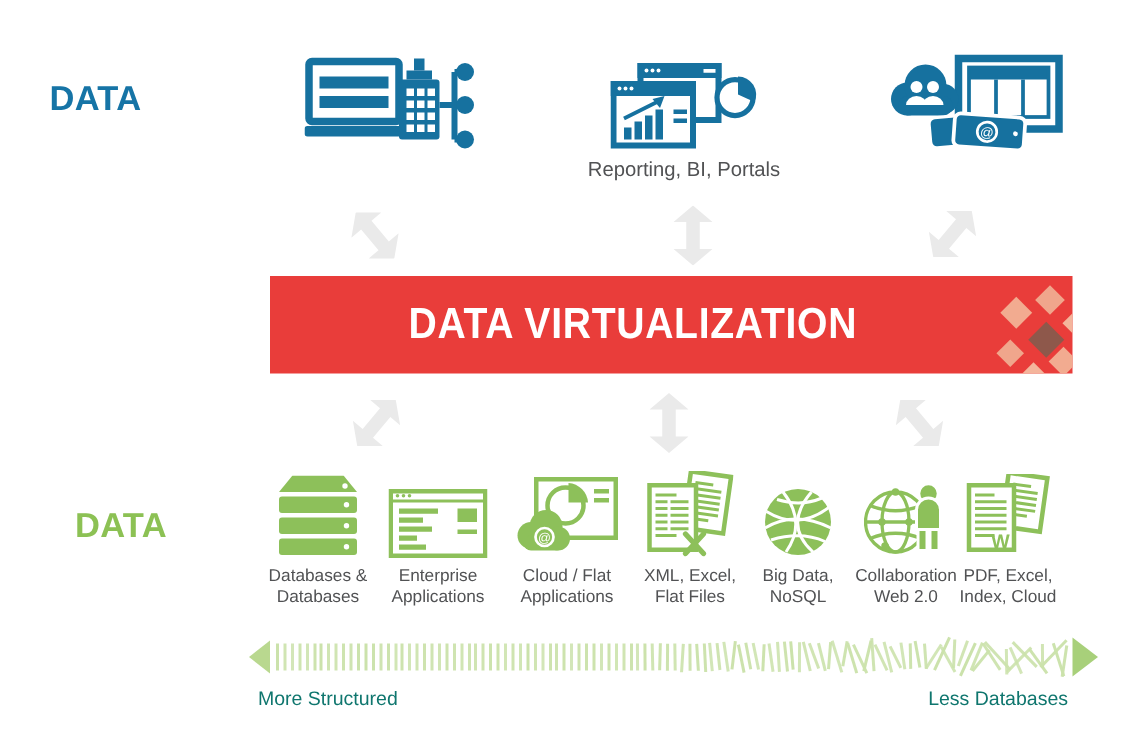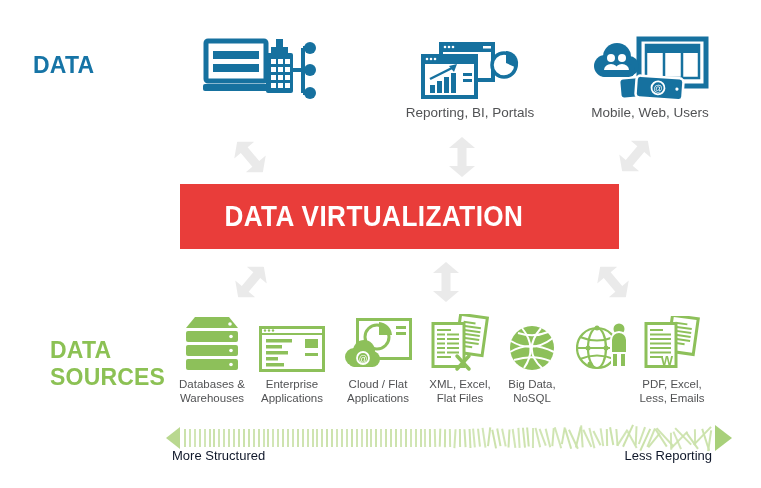--- a/index.html
+++ b/index.html
@@ -20,35 +20,35 @@
   .source-item{position:absolute;top:314px;width:96px;display:flex;flex-direction:column;align-items:center;}
   .source-item .icon-box{height:58px;display:flex;align-items:flex-end;justify-content:center;}
   .source-item .item-label{margin-top:6px;font-size:11.5px;line-height:13.5px;color:#515254;text-align:center;white-space:nowrap;}
 
   
   .xarrow{position:absolute;width:26px;height:40px;}
   .rot-l{transform:rotate(-40deg);}
   .rot-r{transform:rotate(40deg);}
 
   
-  .banner{position:absolute;left:180px;top:184px;width:439px;height:65px;background:#e93d3a;
+  .banner{position:absolute;left:180px;top:184px;width:535px;height:65px;background:#e93d3a;
           overflow:hidden;display:flex;align-items:center;justify-content:center;}
   .banner-title{color:#fff;font-size:29px;font-weight:bold;letter-spacing:.5px;transform:scaleX(.9);
                 padding-right:56px;white-space:nowrap;}
   .dm{position:absolute;transform:rotate(45deg);}
 
   
   .scale{position:absolute;left:166px;top:424px;width:566px;height:28px;display:flex;align-items:center;}
   .tri-left{width:0;height:0;border-top:11px solid transparent;border-bottom:11px solid transparent;
             border-right:14px solid #b9d88f;}
   .tri-right{width:0;height:0;border-top:13px solid transparent;border-bottom:13px solid transparent;
              border-left:17px solid #a8d07a;}
   .ticks{flex:1;height:28px;margin:0 4px;display:flex;align-items:center;justify-content:space-between;}
   .ticks i{display:block;width:2px;background:#cbe2ab;flex:0 0 auto;}
-  .scale-label{position:absolute;top:448px;font-size:13px;color:#0f172a;}
+  .scale-label{position:absolute;top:458px;font-size:13px;color:#0f766e;}
   .scale-label.left{left:172px;}
   .scale-label.right{right:49px;}
 </style>
 </head>
 <body>
 
 <div id="stage">
 
   <div class="layer-heading heading-consumers">
     <div>DATA</div>
@@ -79,21 +79,21 @@
             <rect x="82" y="45" width="5" height="5"></rect>
         </g>
         <path d="M90,32 h10 M100,10 v45 M100,10 h6 M100,32 h6 M100,55 h6" stroke="#16719f" stroke-width="4" fill="none"></path>
         <circle cx="107" cy="10" r="6" fill="#16719f"></circle>
         <circle cx="107" cy="32" r="6" fill="#16719f"></circle>
         <circle cx="107" cy="55" r="6" fill="#16719f"></circle>
       </svg>
     </div>
   </div>
 
-  <div class="consumer-item" style="left:370px;">
+  <div class="consumer-item" style="left:356px;">
     <div class="icon-box">
       <svg viewBox="0 0 98 58" width="98" height="58">
         <rect x="20" y="2" width="52" height="36" fill="#fff" stroke="#16719f" stroke-width="4"></rect>
         <rect x="18" y="0" width="56" height="10" fill="#16719f"></rect>
         <circle cx="24" cy="5" r="1.3" fill="#fff"></circle>
           <circle cx="28" cy="5" r="1.3" fill="#fff"></circle>
           <circle cx="32" cy="5" r="1.3" fill="#fff"></circle>
         <rect x="62" y="4" width="8" height="2.5" fill="#fff"></rect>
         <circle cx="83" cy="23" r="12" fill="#fff" stroke="#16719f" stroke-width="3.5"></circle>
         <path d="M85,21 L85,9 A12,12 0 0 1 96,26 Z" fill="#16719f"></path>
@@ -138,21 +138,20 @@
           <rect x="29" y="41" width="42" height="20" rx="4" fill="#16719f" stroke="#fff" stroke-width="2"></rect>
         </g>
         <g transform="rotate(4 69 52)">
           <rect x="45" y="41" width="47" height="22" rx="4" fill="#16719f" stroke="#fff" stroke-width="2.5"></rect>
           <circle cx="67" cy="52" r="6.5" fill="none" stroke="#fff" stroke-width="1.8"></circle>
           <text x="67" y="55.5" text-anchor="middle" font-size="9" fill="#fff" font-family="Liberation Sans, sans-serif">@</text>
           <circle cx="86" cy="52" r="1.6" fill="#fff"></circle>
         </g>
       </svg>
     </div>
-    <div class="item-label">Mobile, Web, Users</div>
   </div>
 
   <div class="xarrow rot-l" style="left:237px;top:137px;">
     <svg viewBox="0 0 26 40" width="26" height="40">
         <polygon points="13,0 26,11 17.5,11 17.5,29 26,29 13,40 0,29 8.5,29 8.5,11 0,11" fill="#eaeaea"></polygon>
       </svg>
   </div>
   <div class="xarrow" style="left:449px;top:137px;">
     <svg viewBox="0 0 26 40" width="26" height="40">
         <polygon points="13,0 26,11 17.5,11 17.5,29 26,29 13,40 0,29 8.5,29 8.5,11 0,11" fill="#eaeaea"></polygon>
@@ -188,39 +187,38 @@
       </svg>
   </div>
   <div class="xarrow rot-l" style="left:600px;top:262px;">
     <svg viewBox="0 0 26 40" width="26" height="40">
         <polygon points="13,0 26,11 17.5,11 17.5,29 26,29 13,40 0,29 8.5,29 8.5,11 0,11" fill="#eaeaea"></polygon>
       </svg>
   </div>
 
   <div class="layer-heading heading-sources">
     <div>DATA</div>
-    <div>SOURCES</div>
   </div>
 
   <div class="source-item" style="left:164px;">
     <div class="icon-box">
       <svg viewBox="0 0 52 55" width="52" height="55">
         <path d="M9,0 h34 l9,11 h-52 z" fill="#8dc05a"></path>
         <rect x="0" y="14" width="52" height="11" rx="2" fill="#8dc05a"></rect>
         <rect x="0" y="28" width="52" height="11" rx="2" fill="#8dc05a"></rect>
         <rect x="0" y="42" width="52" height="11" rx="2" fill="#8dc05a"></rect>
         <circle cx="44" cy="7" r="1.8" fill="#fff"></circle>
         <circle cx="45" cy="19.5" r="1.8" fill="#fff"></circle>
         <circle cx="45" cy="33.5" r="1.8" fill="#fff"></circle>
         <circle cx="45" cy="47.5" r="1.8" fill="#fff"></circle>
       </svg>
     </div>
     <div class="item-label">
       <div>Databases &amp;</div>
-      <div>Warehouses</div>
+      <div>Databases</div>
     </div>
   </div>
 
   <div class="source-item" style="left:244px;">
     <div class="icon-box">
       <svg viewBox="0 0 66 46" width="66" height="46">
         <rect x="1.5" y="1.5" width="63" height="43" fill="#fff" stroke="#8dc05a" stroke-width="3"></rect>
         <path d="M2,8 h62" stroke="#8dc05a" stroke-width="2"></path>
         <circle cx="6" cy="4.5" r="1.2" fill="#8dc05a"></circle>
           <circle cx="10" cy="4.5" r="1.2" fill="#8dc05a"></circle>
@@ -321,37 +319,41 @@
           <circle cx="14" cy="44" r="2.5"></circle>
         </g>
         <g fill="#8dc05a" stroke="#fff" stroke-width="2">
           <circle cx="43" cy="9" r="6.5"></circle>
           <path d="M35,20 a8,8 0 0 1 16,0 l0,13 h-16 z"></path>
           <rect x="36" y="33" width="6" height="14"></rect>
           <rect x="44" y="33" width="6" height="14"></rect>
         </g>
       </svg>
     </div>
+    <div class="item-label">
+      <div>Collaboration</div>
+      <div>Web 2.0</div>
+    </div>
   </div>
 
   <div class="source-item" style="left:624px;">
     <div class="icon-box">
       <svg viewBox="0 0 56 56" width="56" height="56">
         <g transform="rotate(8 40 18)">
           <rect x="26" y="1" width="26" height="36" fill="#fff" stroke="#8dc05a" stroke-width="3"></rect>
           <path d="M30,8 h12 M30,12 h17 M30,16 h17 M30,20 h17 M30,24 h17 M30,28 h12" stroke="#8dc05a" stroke-width="2" fill="none"></path>
         </g>
         <rect x="2" y="7.5" width="30" height="43" fill="#fff" stroke="#8dc05a" stroke-width="3"></rect>
         <path d="M6,14 h13 M6,18.5 h21 M6,23 h21 M6,27.5 h21 M6,32 h21 M6,36.5 h21 M6,41 h13" stroke="#8dc05a" stroke-width="2" fill="none"></path>
         <text x="23" y="49" font-size="13" font-weight="bold" fill="#8dc05a" text-anchor="middle" font-family="Liberation Sans, sans-serif">W</text>
       </svg>
     </div>
     <div class="item-label">
       <div>PDF, Excel,</div>
-      <div>Less, Emails</div>
+      <div>Index, Cloud</div>
     </div>
   </div>
 
   <div class="scale">
     <div class="tri-left"></div>
     <div class="ticks">
         <i style="height: 18px; transform: rotate(0deg) translateY(0px); opacity: 1;"></i>
         <i style="height: 18px; transform: rotate(0deg) translateY(0px); opacity: 0.91;"></i>
         <i style="height: 18px; transform: rotate(0deg) translateY(0px); opacity: 0.85;"></i>
         <i style="height: 18px; transform: rotate(0deg) translateY(0px); opacity: 0.94;"></i>
@@ -456,15 +458,15 @@
         <i style="height: 22.5px; transform: rotate(-44.1deg) translateY(-2.9px); opacity: 0.93;"></i>
         <i style="height: 19.6px; transform: rotate(-35.8deg) translateY(3.5px); opacity: 0.96;"></i>
         <i style="height: 15.7px; transform: rotate(-0.3deg) translateY(-0.7px); opacity: 0.89;"></i>
         <i style="height: 24.7px; transform: rotate(43.8deg) translateY(-3.6px); opacity: 0.97;"></i>
         <i style="height: 23.2px; transform: rotate(-17.8deg) translateY(2.4px); opacity: 0.98;"></i>
         <i style="height: 20.8px; transform: rotate(8.4deg) translateY(2.3px); opacity: 0.96;"></i>
       </div>
     <div class="tri-right"></div>
   </div>
   <div class="scale-label left">More Structured</div>
-  <div class="scale-label right">Less Reporting</div>
+  <div class="scale-label right">Less Databases</div>
 
 </div>
 
 </body></html>

